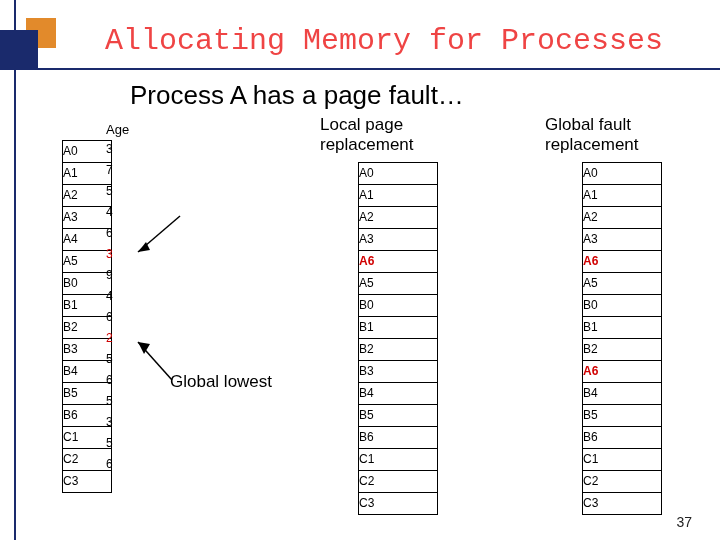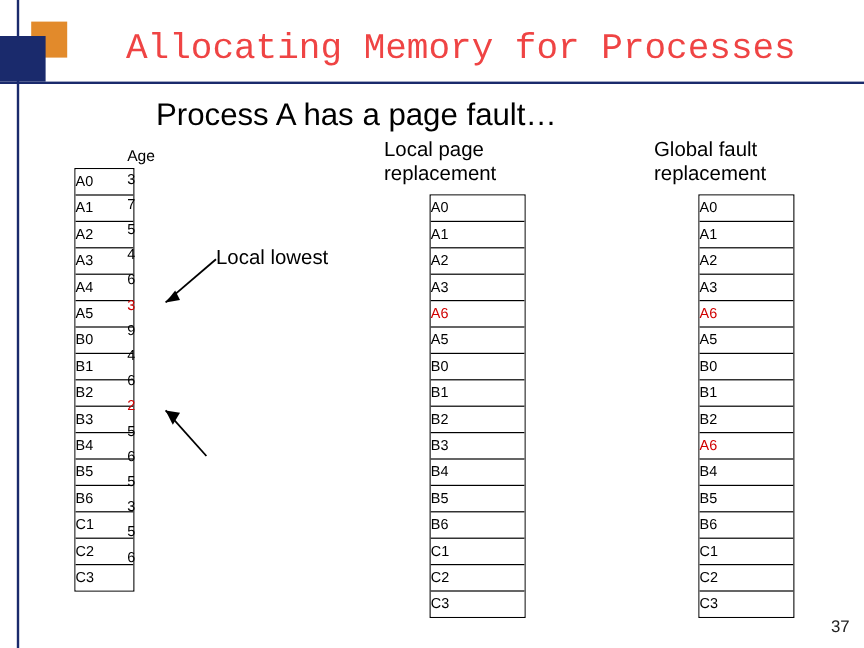--- a/index.html
+++ b/index.html
@@ -4,26 +4,26 @@
 <style>
   html,body{margin:0;padding:0;background:#fff;font-family:Verdana,Arial,sans-serif;color:#000}
   .slide{position:relative;width:720px;height:540px;overflow:hidden}
   .corner{position:absolute;left:0;top:0;width:70px;height:70px}
   .corner .navy{position:absolute;left:0;top:30px;width:38px;height:38px;background:#1a2a6c}
   .corner .orange{position:absolute;left:26px;top:18px;width:30px;height:30px;background:#e28a2b}
   .corner .hline{position:absolute;left:0;top:68px;width:720px;height:2px;background:#1a2a6c}
   .corner .vline{position:absolute;left:14px;top:0;width:2px;height:540px;background:#1a2a6c}
   .title{position:absolute;left:105px;top:24px;font-size:30px;color:#ef4444;font-family:Liberation Mono, monospace}
   .subtitle{position:absolute;left:130px;top:80px;font-size:26px;color:#000}
-  .pagenum{position:absolute;right:12px;bottom:10px;font-size:14px;color:#222}
+  .pagenum{position:absolute;right:28px;bottom:10px;font-size:14px;color:#222}
 
   .stack{position:absolute;border:1px solid #000}
   .row{height:21px;line-height:21px;text-align:left;font-size:12px;border-top:1px solid #000;background:#fff}
   .row:first-child{border-top:none}
-  .hl{color:#d00000;font-weight:normal}
+  .hl{color:#d00000;font-weight:bold}
 
   .ages{position:absolute;font-size:12px}
   .agehdr{font-size:13px;margin-bottom:2px}
   .ageval{height:21px;line-height:21px}
   .red{color:#d00000}
 
   .colhdr{position:absolute;font-size:17px;text-align:left;line-height:1.15}
 
   .label{position:absolute;font-size:17px}
 
@@ -119,21 +119,21 @@
       <div class="row">B2</div>
       <div class="row hl">A6</div>
       <div class="row">B4</div>
       <div class="row">B5</div>
       <div class="row">B6</div>
       <div class="row">C1</div>
       <div class="row">C2</div>
       <div class="row">C3</div>
     </div>
 
-  <div class="label" style="left:180px;top:205px">Local lowest</div>
+  <div class="label" style="left:170px;top:372px">Global lowest</div>
 
   <svg class="arrow" style="left:130px;top:210px;width:60px;height:50px">
     <line x1="50" y1="6" x2="8" y2="42" stroke="#000" stroke-width="1.5"></line>
     <polygon points="8,42 16,32 20,40" fill="#000"></polygon>
   </svg>
   <svg class="arrow" style="left:130px;top:336px;width:50px;height:50px">
     <line x1="42" y1="44" x2="8" y2="6" stroke="#000" stroke-width="1.5"></line>
     <polygon points="8,6 20,8 14,18" fill="#000"></polygon>
   </svg>
 </div>

